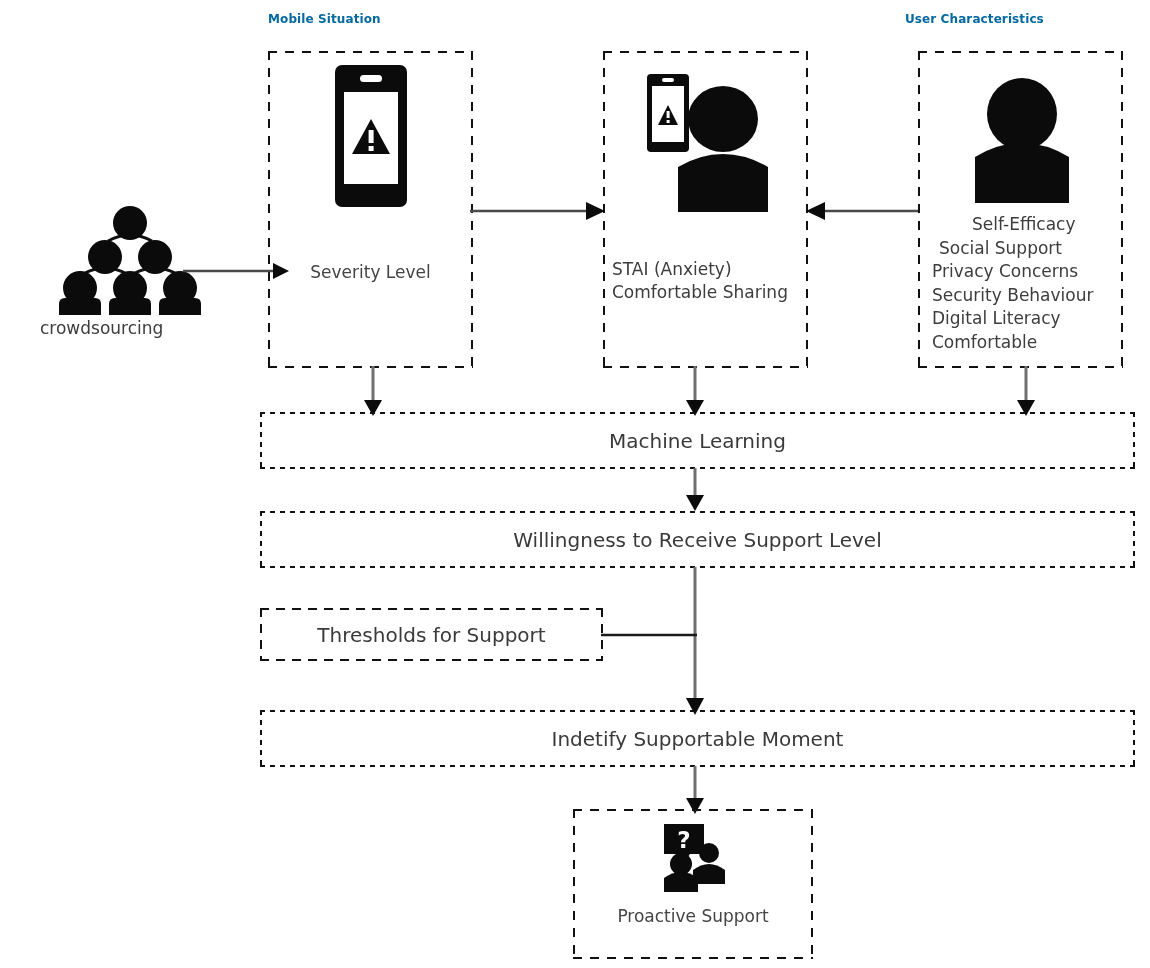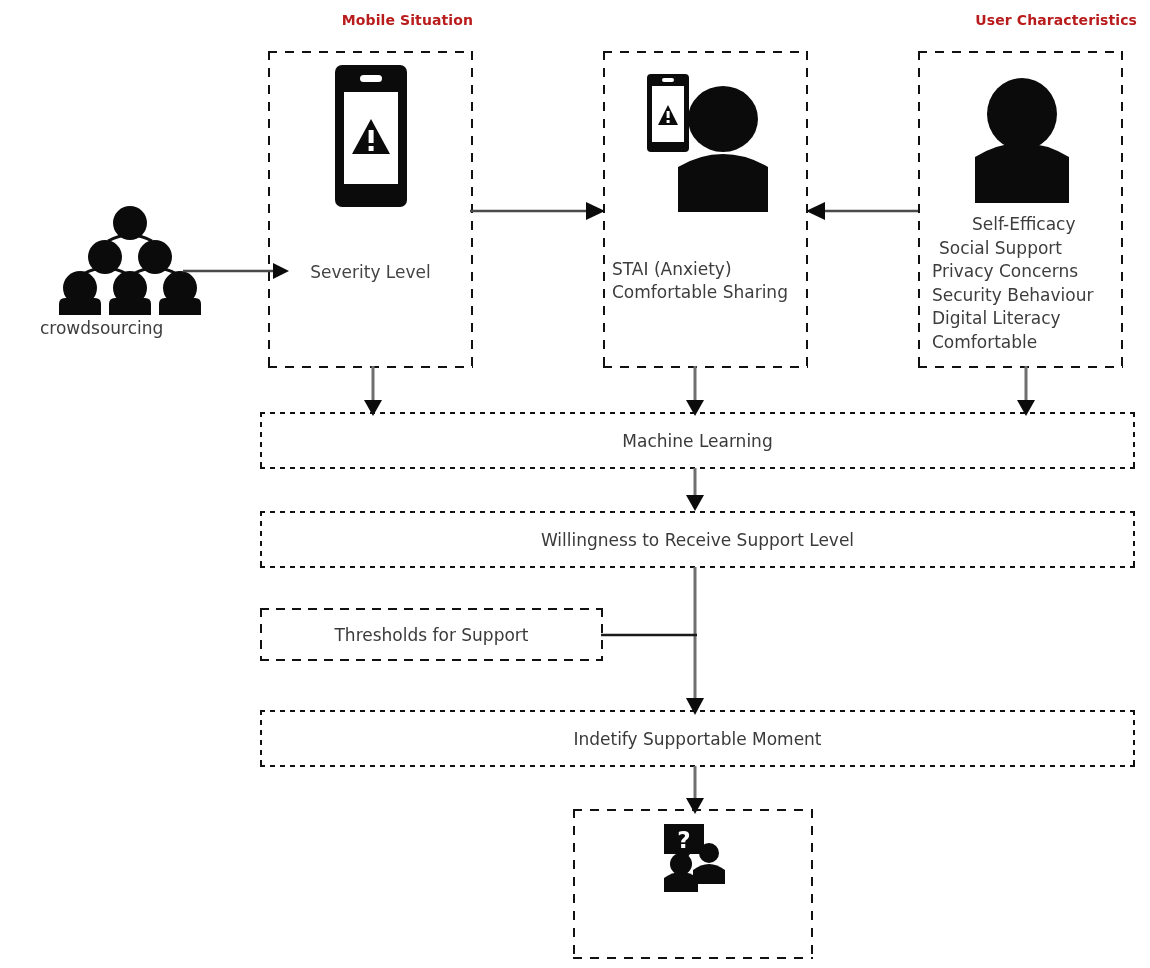--- a/index.html
+++ b/index.html
@@ -16,23 +16,23 @@
     width: 1150px;
     height: 968px;
     overflow: hidden;
     background: #ffffff;
   }
   .abs { position: absolute; }
 
   
   .col-title {
     font-weight: bold;
-    font-size: 14px;
-    color: #b91c1c;
-    text-align: right;
+    font-size: 12px;
+    color: #0369a1;
+    text-align: left;
     letter-spacing: 0.1px;
     white-space: nowrap;
   }
 
   
   .bar {
     box-sizing: border-box;
     background:
       repeating-linear-gradient(to right,  #111 0 5px, transparent 5px 10px) top left/100% 2px no-repeat,
       repeating-linear-gradient(to right,  #111 0 5px, transparent 5px 10px) bottom left/100% 2px no-repeat,
@@ -52,21 +52,21 @@
   .panel {
     box-sizing: border-box;
     background:
       repeating-linear-gradient(to right,  #111 0 9px, transparent 9px 17px) top left/100% 2px no-repeat,
       repeating-linear-gradient(to right,  #111 0 9px, transparent 9px 17px) bottom left/100% 2px no-repeat,
       repeating-linear-gradient(to bottom, #111 0 9px, transparent 9px 17px) top left/2px 100% no-repeat,
       repeating-linear-gradient(to bottom, #111 0 9px, transparent 9px 17px) top right/2px 100% no-repeat;
   }
 
   .bar-label {
-    font-size: 17px;
+    font-size: 20px;
     color: #3a3a3a;
     white-space: nowrap;
   }
 
   .node-label {
     font-size: 17px;
     color: #444444;
     white-space: nowrap;
   }
   .list-label {
@@ -261,14 +261,15 @@
       <text x="25" y="26" font-family="DejaVu Sans, sans-serif" font-size="23" font-weight="bold" fill="#ffffff" text-anchor="middle">?</text>
 
       <circle cx="50" cy="31" r="10" fill="#0b0b0b"></circle>
       <path d="M34 62 v-14 q8 -6 16 -6 q8 0 16 6 v14 z" fill="#0b0b0b"></path>
 
       <circle cx="22" cy="42" r="11" fill="#0b0b0b"></circle>
       <path d="M5 70 v-14 q8 -6 17 -6 q9 0 17 6 v14 z" fill="#0b0b0b"></path>
     </svg>
   </div>
 
+  <div class="abs node-label" style="left:573px; top:906px; width:240px; text-align:center;">Proactive Support</div>
 
 </div>
 
 </body></html>

